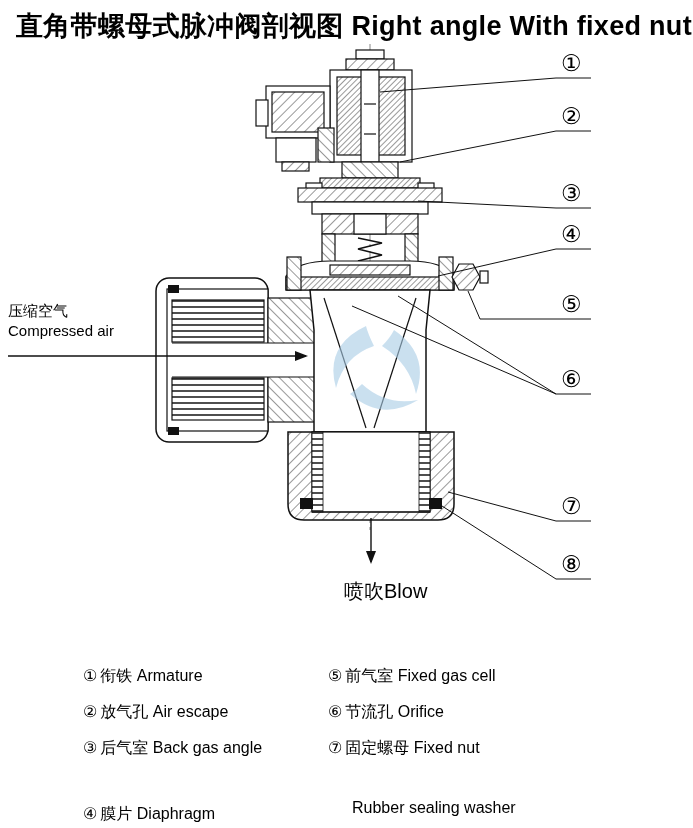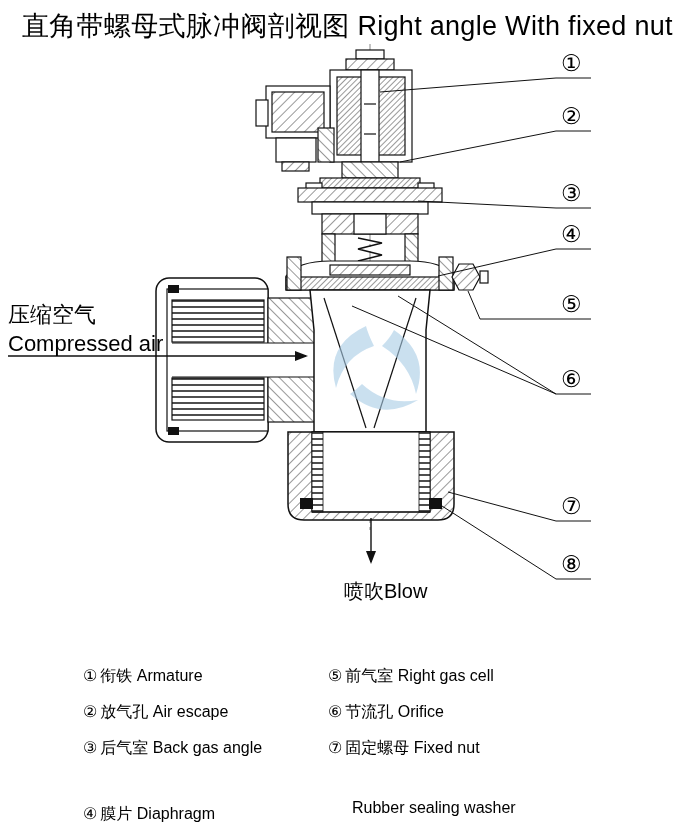--- a/index.html
+++ b/index.html
@@ -4,30 +4,30 @@
 <style>
   * { margin:0; padding:0; box-sizing:border-box; }
   html,body { background:#ffffff; }
   body {
     width:693px; height:828px;
     font-family:"Liberation Sans", sans-serif;
     color:#000;
   }
   .page { position:relative; width:693px; height:828px; background:#fff; overflow:hidden; }
   .title {
-    position:absolute; left:22px; top:8px;
-    font-size:27px; font-weight:normal; letter-spacing:0.3px;
+    position:absolute; left:16px; top:8px;
+    font-size:27px; font-weight:bold; letter-spacing:0.3px;
     white-space:nowrap;
   }
   .diagram-svg { position:absolute; left:0; top:0; }
   .callout {
     position:absolute; left:561px;
     font-size:23px; line-height:1; font-weight:normal;
   }
-  .air-label { position:absolute; left:8px; top:301px; font-size:22px; line-height:1.3; }
+  .air-label { position:absolute; left:8px; top:301px; font-size:15px; line-height:1.3; }
   .blow-label { position:absolute; left:332px; top:578px; font-size:20px;margin-left:12px; }
   .legend-item { position:absolute; font-size:16px; white-space:nowrap; }
   .legend-item .num { margin-right:3px; }
 </style>
 </head>
 <body>
 
 <div class="page">
 
   <svg class="diagram-svg" width="693" height="828" viewBox="0 0 693 828">
@@ -167,21 +167,21 @@
   <div class="legend-item" style="left:83px;top:702px">
     <span class="num">②</span><span>放气孔 Air escape</span>
   </div>
   <div class="legend-item" style="left:83px;top:738px">
     <span class="num">③</span><span>后气室 Back gas angle</span>
   </div>
   <div class="legend-item" style="left:83px;top:804px">
     <span class="num">④</span><span>膜片 Diaphragm</span>
   </div>
   <div class="legend-item" style="left:328px;top:666px">
-    <span class="num">⑤</span><span>前气室 Right gas cell</span>
+    <span class="num">⑤</span><span>前气室 Fixed gas cell</span>
   </div>
   <div class="legend-item" style="left:328px;top:738px">
     <span class="num">⑦</span><span>固定螺母 Fixed nut</span>
   </div>
   <div class="legend-item" style="left:328px;top:702px">
     <span class="num">⑥</span><span>节流孔 Orifice</span>
   </div>
   <div class="legend-item" style="left:352px;top:799px">
     <span>Rubber sealing washer</span>
   </div>

